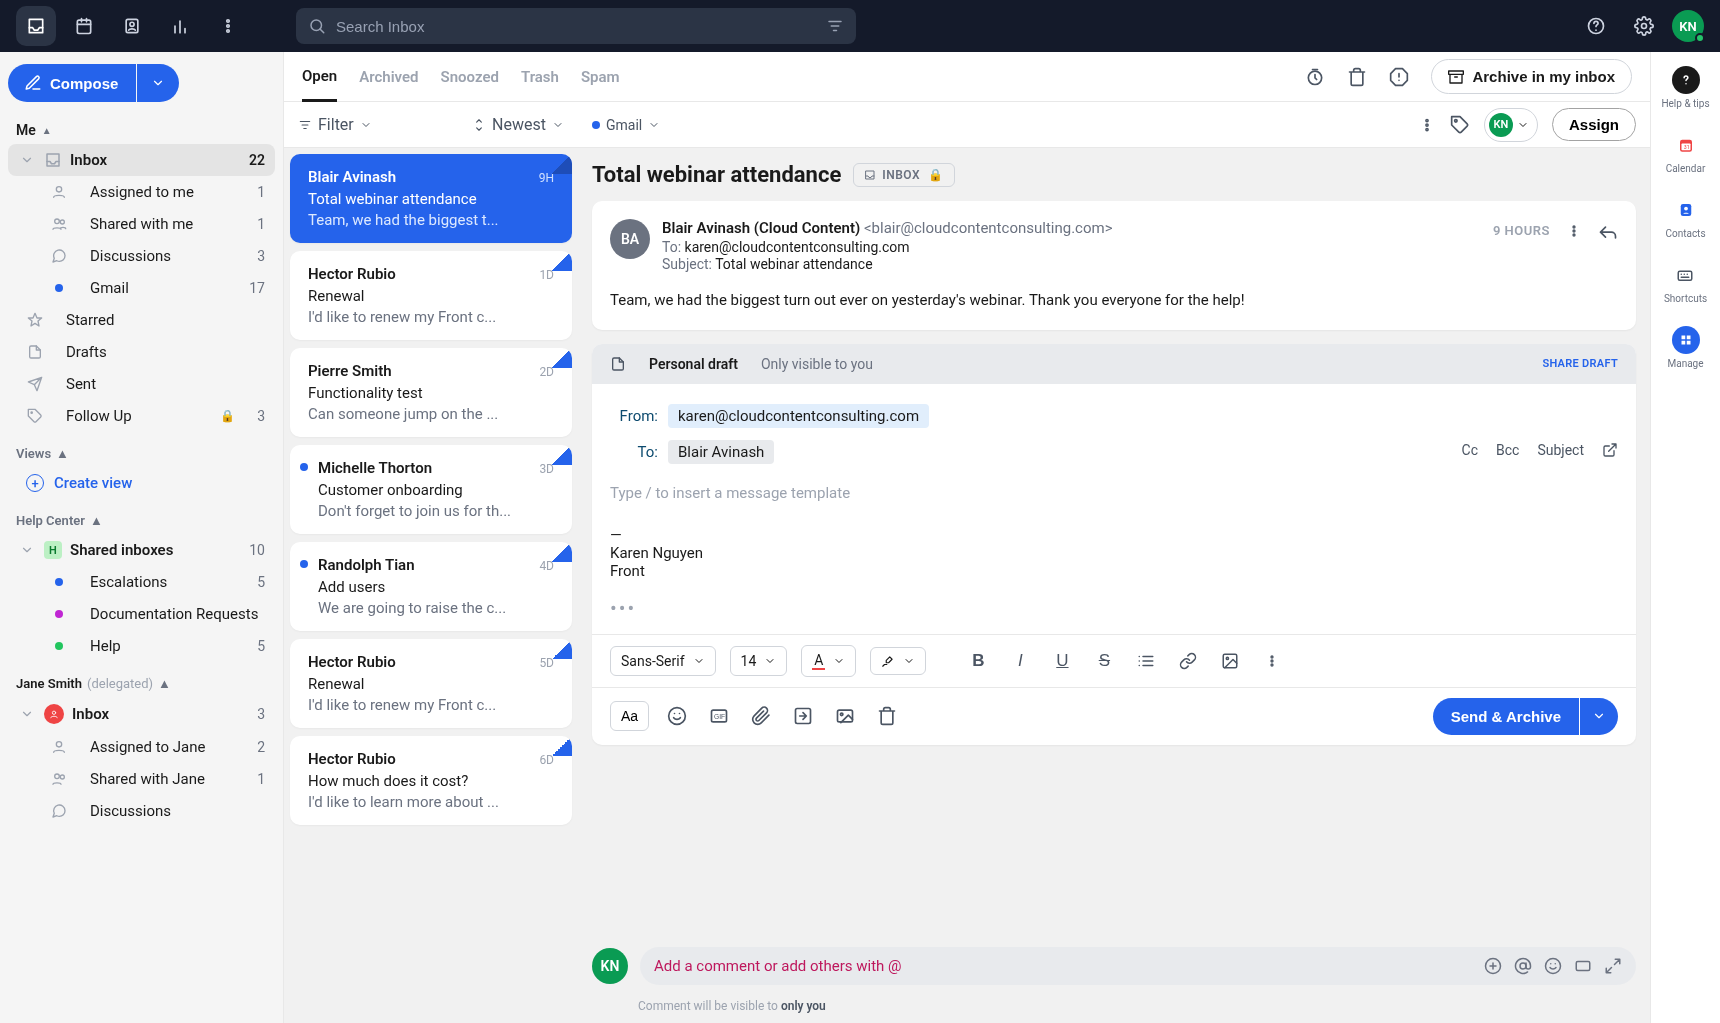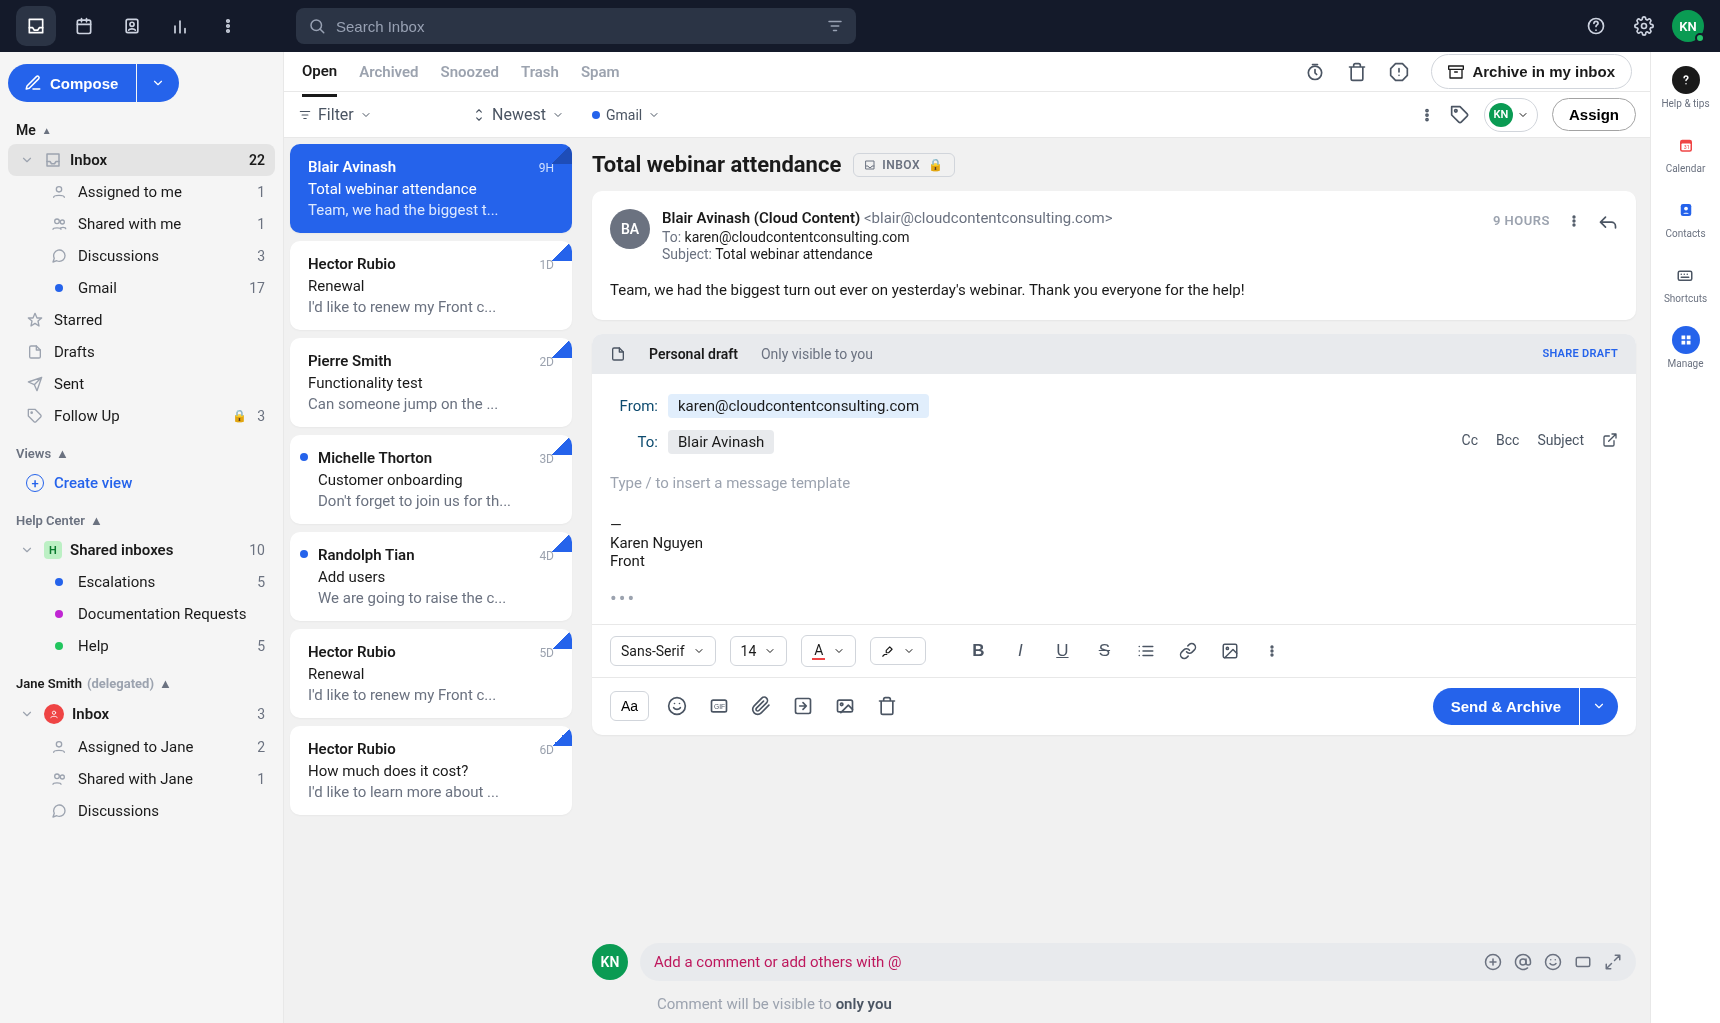--- a/index.html
+++ b/index.html
@@ -21,40 +21,40 @@
 
 .layout { display: flex; height: calc(100vh - 52px); }
 
 
 .sidebar { width: 284px; background: #f5f5f5; padding: 12px 8px; overflow-y: auto; border-right: 1px solid #e8e8e8; }
 .compose-row { display: flex; gap: 0; margin-bottom: 14px; }
 .compose-btn { background: #2563eb; color: #fff; border: none; border-radius: 20px 0 0 20px; padding: 10px 18px 10px 16px; font-size: 15px; font-weight: 600; display: flex; align-items: center; gap: 8px; cursor: pointer; }
 .compose-arrow { background: #2563eb; color: #fff; border: none; border-radius: 0 20px 20px 0; padding: 10px 14px; cursor: pointer; margin-left: 1px; display: flex; align-items: center; }
 .sb-header { display: flex; align-items: center; gap: 6px; padding: 6px 8px; color: #1a1a1a; font-weight: 600; font-size: 14px; cursor: pointer; }
 .sb-header .caret { font-size: 10px; color: #6b7280; }
-.sb-item { display: flex; align-items: center; gap: 10px; padding: 7px 10px 7px 18px; border-radius: 8px; cursor: pointer; color: #1a1a1a; font-size: 15px; }
+.sb-item { display: flex; align-items: center; gap: 22px; padding: 7px 10px 7px 18px; border-radius: 8px; cursor: pointer; color: #1a1a1a; font-size: 15px; }
 .sb-item.sub { padding-left: 42px; }
 .sb-item.active { background: #e4e4e4; font-weight: 600; }
 .sb-item .ico { width: 18px; display: flex; align-items: center; justify-content: center; color: #9ca3af; }
 .sb-item .label { flex: 1; }
 .sb-item .count { color: #6b7280; font-size: 14px; }
 .sb-item.active .count { font-weight: 600; color: #1a1a1a; }
 .sb-item .dot { width: 8px; height: 8px; border-radius: 50%; flex-shrink: 0; }
 .sb-section { color: #6b7280; font-size: 13px; font-weight: 600; padding: 14px 8px 6px; display: flex; align-items: center; gap: 5px; cursor: pointer; }
 .sb-create { color: #2563eb; font-weight: 500; display: flex; align-items: center; gap: 10px; padding: 7px 18px; cursor: pointer; font-size: 15px; }
 .sb-create .plus { width: 18px; height: 18px; border: 1.5px solid #2563eb; border-radius: 50%; display: flex; align-items: center; justify-content: center; font-size: 13px; line-height: 1; }
 .sb-badge-h { width: 18px; height: 18px; border-radius: 4px; background: #bcf0c4; color: #0a7a2f; font-size: 11px; font-weight: 600; display: inline-flex; align-items: center; justify-content: center; }
 .sb-avatar-js { width: 20px; height: 20px; border-radius: 50%; background: #ef4444; display: inline-flex; align-items: center; justify-content: center; position: relative; }
 .sb-avatar-js svg { width: 10px; height: 10px; color: #fff; }
-.delegated { color: #9ca3af; font-weight: 700; }
+.delegated { color: #9ca3af; font-weight: 400; }
 .lock-ico { color: #c0c5ce; font-size: 12px; margin-left: 2px; }
 
 
 .msglist-wrap { width: 294px; display: flex; flex-direction: column; background: #f1f1f1; }
-.tabs-row { height: 40px; background: #fff; border-bottom: 1px solid #e8e8e8; display: flex; align-items: center; padding: 0 18px; gap: 22px; position: relative; }
+.tabs-row { height: 50px; background: #fff; border-bottom: 1px solid #e8e8e8; display: flex; align-items: center; padding: 0 18px; gap: 22px; position: relative; }
 .tab { color: #9ca3af; font-size: 15px; font-weight: 600; cursor: pointer; padding: 14px 0; }
 .tab.active { color: #1a1a1a; border-bottom: 3px solid #1a1a1a; margin-bottom: -1px; }
 .msglist-filters { height: 46px; display: flex; align-items: center; padding: 0 14px; gap: 12px; border-bottom: 1px solid #e8e8e8; background: #fff;}
 .filter-pill { display: flex; align-items: center; gap: 6px; color: #4b5563; font-size: 16px; cursor: pointer; }
 .msglist { flex: 1; overflow-y: auto; padding: 6px; }
 .msg { background: #fff; border-radius: 10px; margin-bottom: 8px; padding: 14px 18px; cursor: pointer; position: relative; box-shadow: 0 1px 2px rgba(0,0,0,0.04); }
 .msg.active { background: #2563eb; color: #fff; }
 .msg .row1 { display: flex; justify-content: space-between; align-items: baseline; margin-bottom: 4px; }
 .msg .sender { font-weight: 600; font-size: 15px; }
 .msg .time { font-size: 12px; color: #9ca3af; }
@@ -119,21 +119,21 @@
 .draft-actions { border-top: 1px solid #e8e8e8; padding: 10px 18px; display: flex; align-items: center; gap: 14px; }
 .draft-actions .spacer { flex: 1; }
 .aa-btn { border: 1px solid #d1d5db; border-radius: 6px; padding: 6px 10px; font-size: 14px; font-weight: 500; background: #fff; cursor: pointer; }
 .send-btn { background: #2563eb; color: #fff; border: none; border-radius: 20px 0 0 20px; padding: 10px 18px; font-size: 15px; font-weight: 600; cursor: pointer; }
 .send-arrow { background: #2563eb; color: #fff; border: none; border-radius: 0 20px 20px 0; padding: 10px 12px; margin-left: 1px; cursor: pointer; display: flex; align-items: center; }
 
 .comment-row { margin: 14px; display: flex; align-items: center; gap: 12px; }
 .kn-av-36 { width: 36px; height: 36px; border-radius: 50%; background: #0a9b53; color: #fff; font-weight: 600; display: flex; align-items: center; justify-content: center; flex-shrink: 0; }
 .comment-input { flex: 1; background: #e8eaed; border-radius: 22px; padding: 10px 14px; font-size: 15px; color: #be185d; display: flex; align-items: center; gap: 12px; }
 .comment-input .txt { flex: 1; }
-.comment-note { font-size: 15px; color: #9ca3af; margin-left: 79px; margin-bottom: 10px; }
+.comment-note { font-size: 12px; color: #9ca3af; margin-left: 60px; margin-bottom: 10px; }
 .comment-note b { color: #4b5563; font-weight: 600; }
 
 
 .rail { width: 70px; background: #fff; border-left: 1px solid #e8e8e8; display: flex; flex-direction: column; align-items: center; padding: 14px 0; gap: 22px; }
 .rail-item { display: flex; flex-direction: column; align-items: center; gap: 4px; cursor: pointer; }
 .rail-item .ricon { width: 28px; height: 28px; border-radius: 50%; display: flex; align-items: center; justify-content: center; }
 .rail-item .rlabel { font-size: 10px; color: #6b7280; }
 .rail svg { width: 18px; height: 18px; }
 
 svg { stroke: currentColor; fill: none; stroke-width: 2; stroke-linecap: round; stroke-linejoin: round; }

